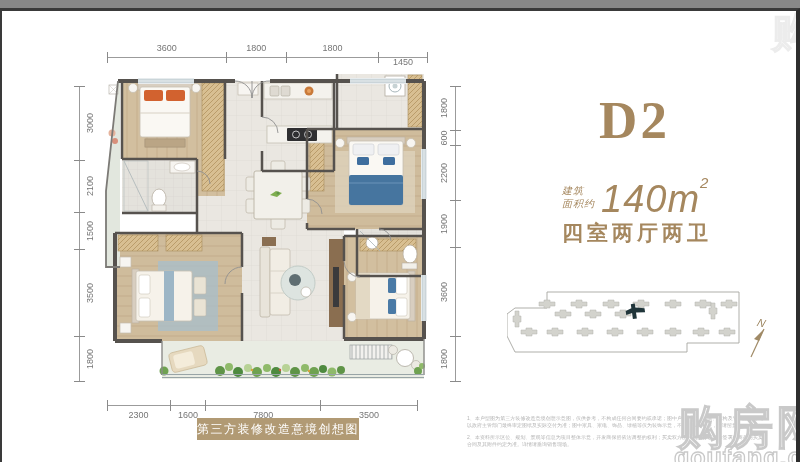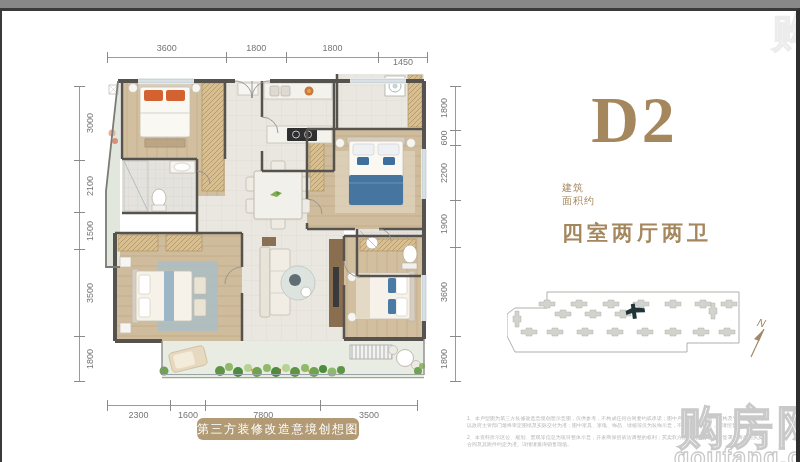--- a/index.html
+++ b/index.html
@@ -9,31 +9,31 @@
     border-top:3px solid #3a3a3a;border-right:4px solid #2e2e2e;
     border-bottom:2px solid #3a3a3a;border-left:2px solid #3a3a3a;
     font-family:"Liberation Sans",sans-serif;
     margin-top:8px;
   }
   .dim-line{position:absolute;background:#9b9b9b;}
   .dim-tick{position:absolute;background:#8a8a8a;}
   .dim-label{position:absolute;font-size:9px;color:#767676;text-align:center;line-height:12px;}
   
   #unit-title{position:absolute;left:540px;top:72px;width:185px;text-align:center;
-    font-size:66px;line-height:74px;color:#a5875e;letter-spacing:3px;font-weight:bold;
+    font-size:53px;line-height:74px;color:#a5875e;letter-spacing:3px;font-weight:bold;
     font-family:"Liberation Serif",serif;}
-  #area-row{position:absolute;left:560px;top:170px;display:flex;align-items:center;color:#a5875e;}
+  #area-row{position:absolute;left:560px;top:170px;display:flex;align-items:center;color:#a5875e;font-style:italic;}
   #area-prefix{font-size:10px;line-height:13px;margin-right:6px;margin-bottom:4px;letter-spacing:1px;}
   #area-value{font-size:38px;line-height:36px;letter-spacing:1px;}
   #area-sup{font-size:15px;vertical-align:top;position:relative;top:-16px;}
   #layout-text{position:absolute;left:560px;top:208px;width:200px;font-size:21px;
     letter-spacing:4px;color:#a5875e;font-weight:bold;}
   
   #caption{position:absolute;left:195px;top:407px;width:162px;height:22px;background:#b19a74;
-    color:#ffffff;font-size:12px;letter-spacing:1.5px;text-align:center;line-height:22px;border-radius:6px;}
+    color:#ffffff;font-size:12px;letter-spacing:1.5px;text-align:center;line-height:22px;}
   
   #disclaimer{position:absolute;left:465px;top:404px;width:296px;color:#b4b4b4;
     font-size:5px;line-height:7px;text-align:justify;}
   #disclaimer p{margin:0 0 5px 0;}
   
   .wm{position:absolute;color:#ffffff;-webkit-text-stroke:1.3px #c9c9c9;
     text-shadow:0 0 0 #dcdcdc;white-space:nowrap;font-weight:bold;}
   #wm-cn-bottom{left:676px;top:386px;font-size:46px;letter-spacing:3px;}
   #wm-en-bottom{left:672px;top:432px;font-size:25px;letter-spacing:1px;}
   #wm-cn-top{left:770px;top:-6px;font-size:40px;opacity:.35;}
@@ -330,20 +330,21 @@
       <path d="M277 158 a12 12 0 0 1 12 12"></path>
     </g>
   </svg>
 
   <div id="unit-title">D2</div>
   <div id="area-row">
     <div id="area-prefix">
       <div>建筑</div>
       <div>面积约</div>
     </div>
+    <div id="area-value"><span>140m</span><span id="area-sup">2</span></div>
   </div>
   <div id="layout-text">四室两厅两卫</div>
 
   <svg id="siteplan" style="left:505px;top:268px;" width="265" height="92" viewBox="0 0 265 92">
     <defs>
       <path id="bldg" d="M0 2 h5 v-2 h6 v2 h5 v4 h-5 v2 h-6 v-2 h-5 z"></path>
     </defs>
     <path d="M40 13 H232 V64 H180 V73 H8 L0 57 V35 L8 29 H40 Z" fill="#ffffff" stroke="#a6a6a0" stroke-width="0.9"></path>
     <g stroke="#b2b2ac" stroke-width="0.5" fill="#d3d3cd">
       <use href="#bldg" x="32" y="21"></use>

